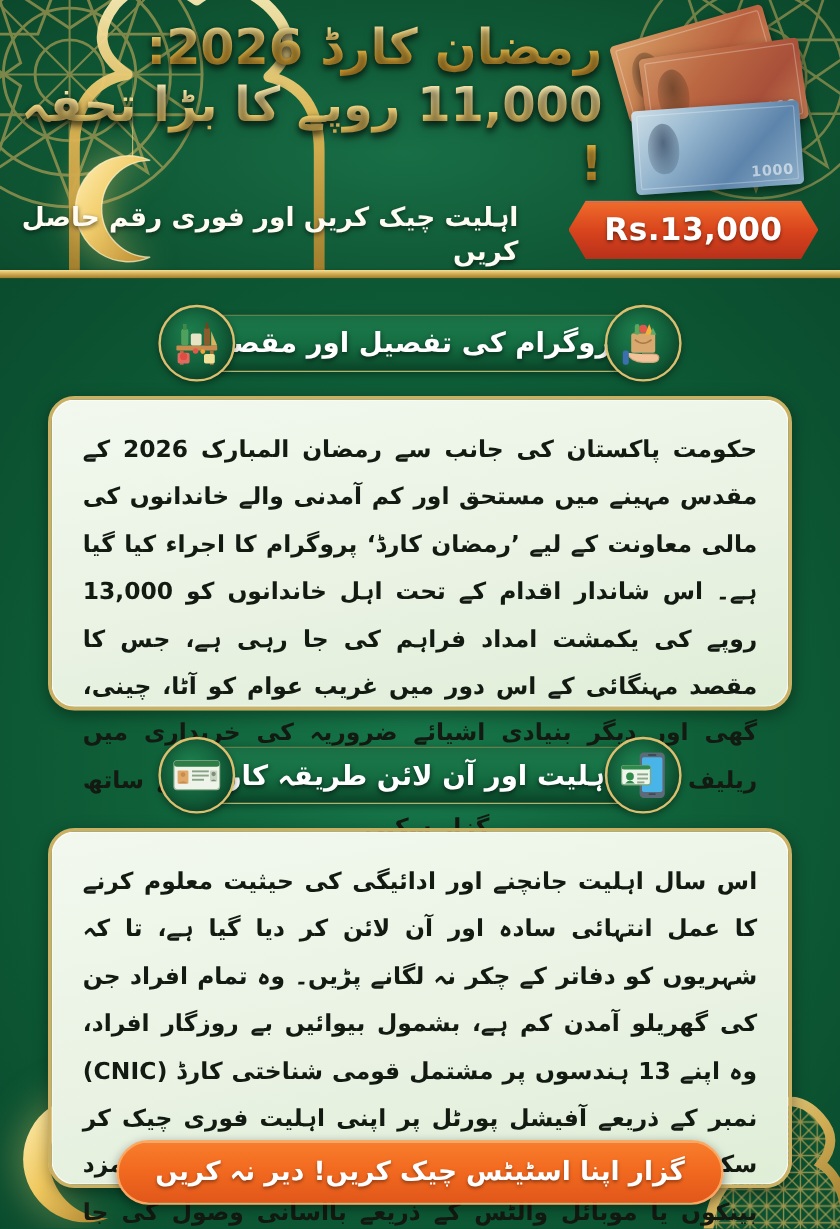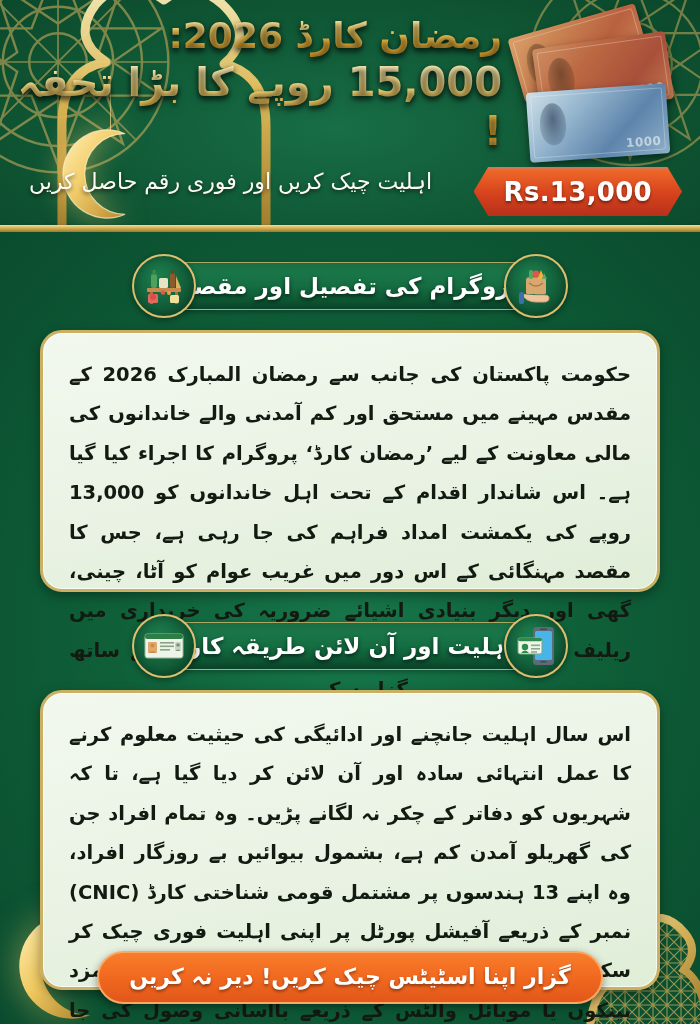--- a/index.html
+++ b/index.html
@@ -88,21 +88,21 @@
     top: 14px;
     width: 520px;
     padding-right: 18px;
     text-align: right;
     direction: rtl;
     z-index: 20;
   }
   .title-line {
     font-family: "DejaVu Sans", "Liberation Sans", sans-serif;
     font-weight: bold;
-    font-size: 36px;
+    font-size: 41px;
     line-height: 1.22;
     letter-spacing: -.5px;
     background: linear-gradient(180deg, #fdf2c0 4%, #f5d271 34%, #e0ae3c 62%, #c8912b 100%);
     -webkit-background-clip: text;
     background-clip: text;
     color: transparent;
     -webkit-text-fill-color: transparent;
     text-shadow: 0 3px 5px rgba(0,0,0,.45);
     filter: drop-shadow(0 2px 3px rgba(0,0,0,.5));
   }
@@ -110,21 +110,21 @@
 
   .subtitle {
     position: absolute;
     left: 0;
     top: 168px;
     width: 452px;
     padding-right: 20px;
     text-align: right;
     direction: rtl;
     font-size: 22px;
-    font-weight: normal;
+    font-weight: bold;
     color: #fdfbf2;
     text-shadow: 0 2px 4px rgba(0,0,0,.6);
     z-index: 20;
     line-height: 1.3;
   }
 
   
   .money {
     position: absolute;
     top: 14px;
@@ -396,21 +396,21 @@
         <div class="note-num">5000</div>
       </div>
       <div class="note note-c">
         <div class="note-face"></div>
         <div class="note-num">1000</div>
       </div>
     </div>
 
     <div class="title-wrap">
       <div class="title-line l1">رمضان کارڈ 2026:</div>
-      <div class="title-line l2">15,000 روپے کا بڑا تحفہ !</div>
+      <div class="title-line l2">11,000 روپے کا بڑا تحفہ !</div>
     </div>
 
     <div class="subtitle">اہلیت چیک کریں اور فوری رقم حاصل کریں</div>
 
     <div class="rs-badge">Rs.13,000</div>
 
     <div class="header-rule"></div>
   </div>
 
   <div class="body-area">

